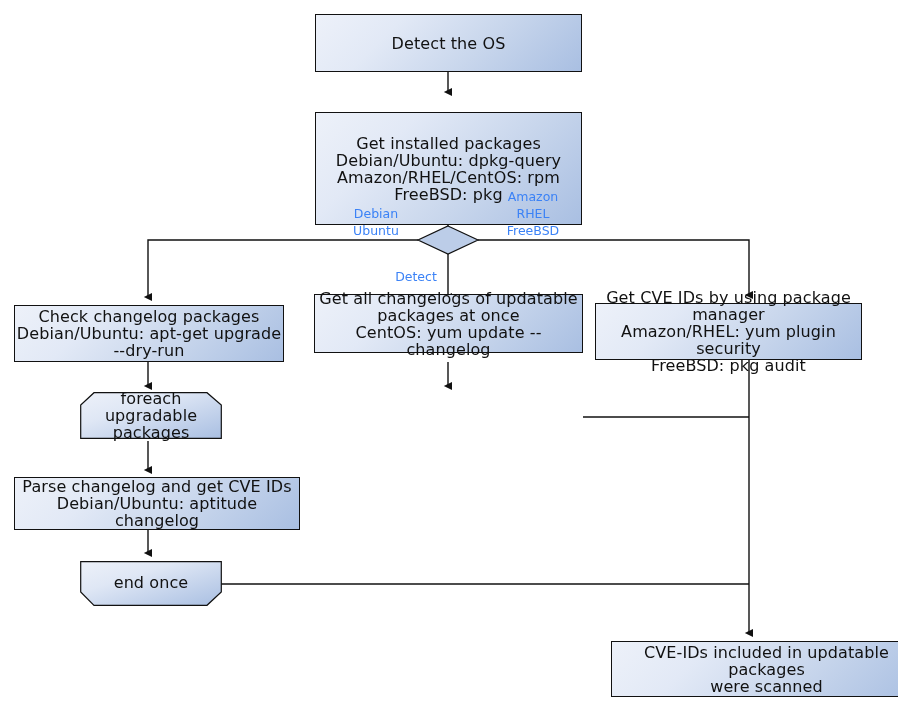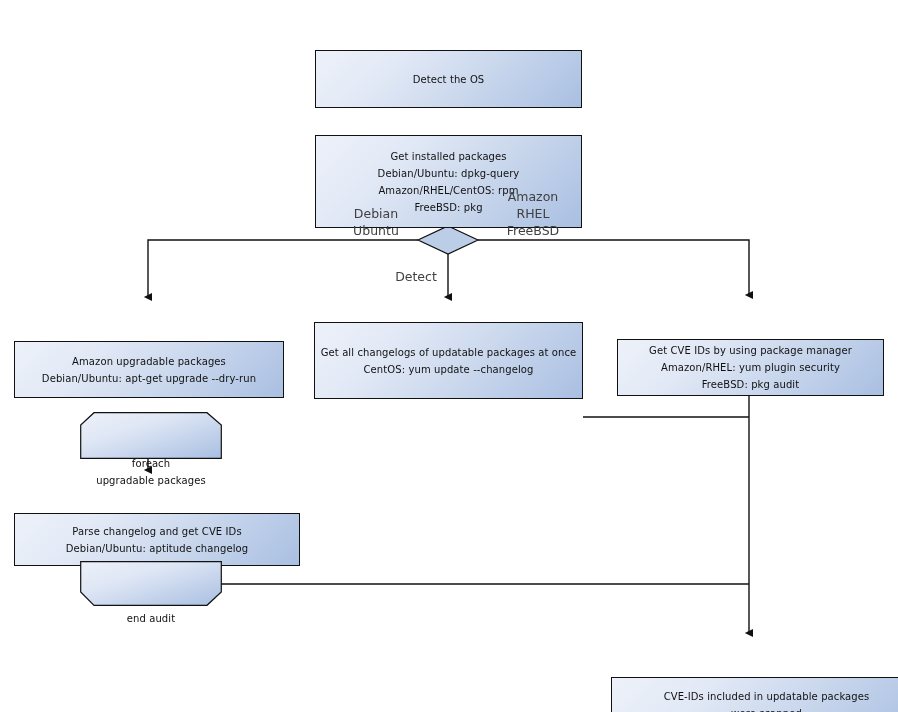--- a/index.html
+++ b/index.html
@@ -26,38 +26,37 @@
     pointer-events: none;
   }
   .node {
     position: absolute;
     box-sizing: border-box;
     display: flex;
     align-items: center;
     justify-content: center;
     text-align: center;
     color: #111111;
-    font-size: 10px;
+    font-size: 16px;
     line-height: 17px;
     letter-spacing: 0.1px;
     white-space: pre-line;
-    margin-top: 36px;
   }
   .rect {
     border: 1px solid #111111;
     background: linear-gradient(135deg, #edf1f9 0%, #e2e9f6 28%, #c8d6ec 62%, #a9bfe2 100%);
   }
   .loop-wrap {
     position: absolute;
   }
   .branch-label {
     position: absolute;
     font-size: 12.5px;
     line-height: 17px;
-    color: #404040;
+    color: #3b82f6;
     text-align: center;
     white-space: pre-line;
   }
 </style>
 </head>
 <body>
 
 <div id="canvas">
 
   <svg id="wires" viewBox="0 0 898 712" width="898" height="712">
@@ -88,38 +87,38 @@
       <path d="M583,417 L749,417"></path>
 
       <path d="M749,360 L749,633" marker-end="url(#arrow)"></path>
     </g>
 
     <polygon points="448,226 478,240 448,254 418,240" fill="#bccde8" stroke="#111111" stroke-width="1.2"></polygon>
   </svg>
 
   <div class="node rect" style="left:315px; top:14px; width:267px; height:58px;">Detect the OS</div>
 
-  <div class="node rect" style="left:315px; top:99px; width:267px; height:93px;">Get installed packages
+  <div class="node rect" style="left:315px; top:112px; width:267px; height:113px;">Get installed packages
 Debian/Ubuntu: dpkg-query
 Amazon/RHEL/CentOS: rpm
 FreeBSD: pkg</div>
 
   <div class="branch-label" style="left:336px; top:205px; width:80px;">Debian
 Ubuntu</div>
 
   <div class="branch-label" style="left:488px; top:188px; width:90px;">Amazon
 RHEL
 FreeBSD</div>
 
   <div class="branch-label" style="left:376px; top:268px; width:80px;">Detect</div>
 
-  <div class="node rect" style="left:14px; top:305px; width:270px; height:57px;">Amazon upgradable packages
+  <div class="node rect" style="left:14px; top:305px; width:270px; height:57px;">Check changelog packages
 Debian/Ubuntu: apt-get upgrade --dry-run</div>
 
-  <div class="loop-wrap" style="left:80px; top:412px; width:142px; height:47px;">
+  <div class="loop-wrap" style="left:80px; top:392px; width:142px; height:47px;">
     <svg width="142" height="47" style="position:absolute;left:0;top:0;">
       <polygon points="14,0.7 127,0.7 141.3,13 141.3,46.3 0.7,46.3 0.7,13" fill="url(#g1)" stroke="#111111" stroke-width="1.2"></polygon>
       <defs>
         <linearGradient id="g1" x1="0" y1="0" x2="1" y2="1">
           <stop offset="0%" stop-color="#edf1f9"></stop>
           <stop offset="35%" stop-color="#dfe7f5"></stop>
           <stop offset="100%" stop-color="#a9bfe2"></stop>
         </linearGradient>
       </defs>
     </svg>
@@ -134,27 +133,27 @@
     <svg width="142" height="45" style="position:absolute;left:0;top:0;">
       <polygon points="0.7,0.7 141.3,0.7 141.3,31 127,44.3 14,44.3 0.7,31" fill="url(#g2)" stroke="#111111" stroke-width="1.2"></polygon>
       <defs>
         <linearGradient id="g2" x1="0" y1="0" x2="1" y2="1">
           <stop offset="0%" stop-color="#edf1f9"></stop>
           <stop offset="35%" stop-color="#dfe7f5"></stop>
           <stop offset="100%" stop-color="#a9bfe2"></stop>
         </linearGradient>
       </defs>
     </svg>
-    <div class="node" style="left:0; top:0; width:142px; height:42px;">end audit</div>
+    <div class="node" style="left:0; top:0; width:142px; height:42px;">end once</div>
   </div>
 
-  <div class="node rect" style="left:314px; top:286px; width:269px; height:77px;">Get all changelogs of updatable packages at once
+  <div class="node rect" style="left:314px; top:294px; width:269px; height:59px;">Get all changelogs of updatable packages at once
 CentOS: yum update --changelog</div>
 
 
-  <div class="node rect" style="left:617px; top:303px; width:267px; height:57px;">Get CVE IDs by using package manager
+  <div class="node rect" style="left:595px; top:303px; width:267px; height:57px;">Get CVE IDs by using package manager
 Amazon/RHEL: yum plugin security
 FreeBSD: pkg audit</div>
 
   <div class="node rect" style="left:611px; top:641px; width:311px; height:56px;">CVE-IDs included in updatable packages
 were scanned</div>
 
 </div>
 
 </body></html>

